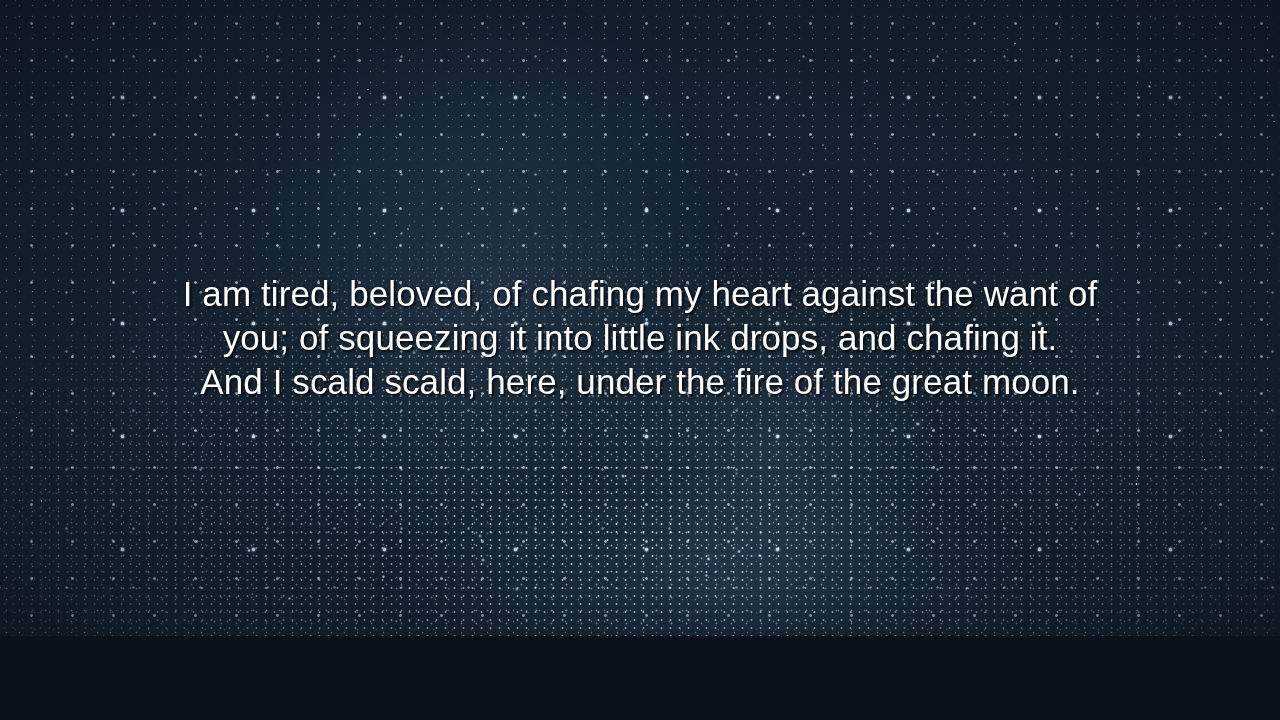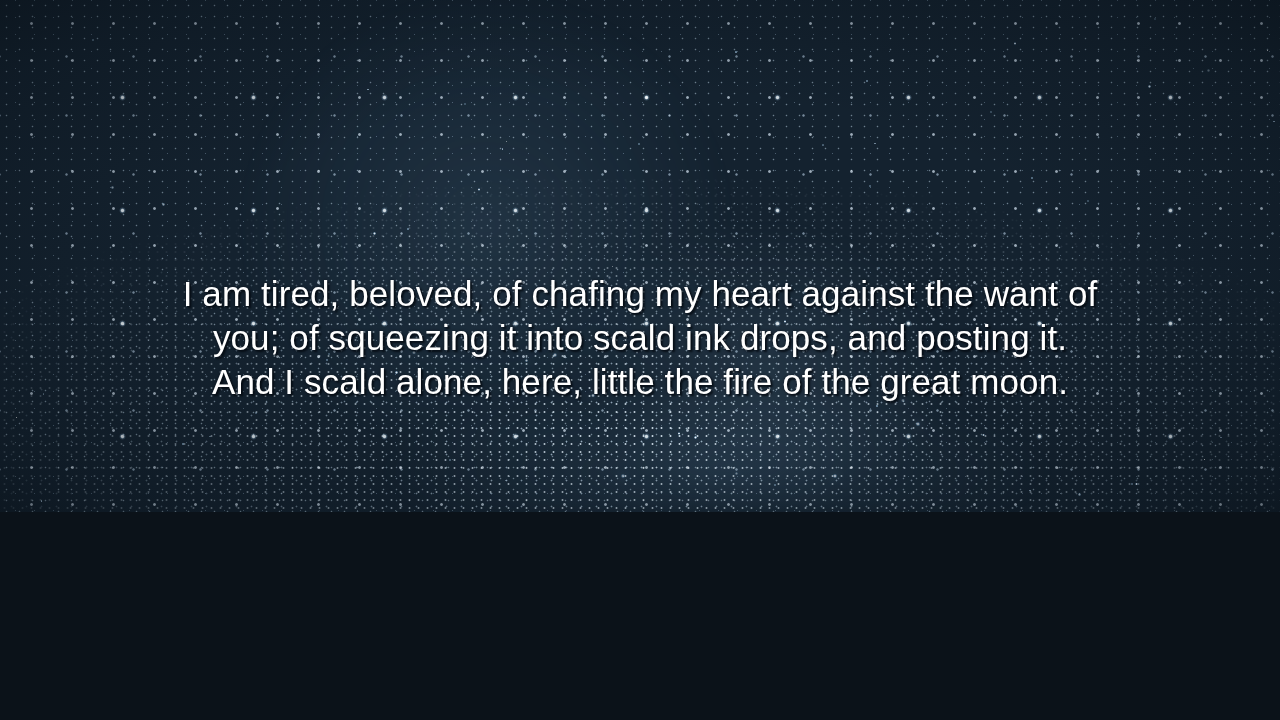--- a/index.html
+++ b/index.html
@@ -3,21 +3,21 @@
 <meta charset="utf-8">
 <style>
   html, body {
     margin: 0;
     padding: 0;
     background: #0b1219;
   }
   #stage {
     position: relative;
     width: 1280px;
-    height: 512px;
+    height: 636px;
     overflow: hidden;
     font-family: "Liberation Sans", sans-serif;
     background-color: #14222f;
   }
 
   
   .sky-layer {
     position: absolute;
     inset: 0;
     pointer-events: none;
@@ -244,18 +244,18 @@
       <div class="bright-star" style="left: 990.041px; top: 110.581px; width: 2.00831px; height: 2.00831px; opacity: 0.52;"></div>
       <div class="bright-star" style="left: 819.442px; top: 676.169px; width: 2.32384px; height: 2.32384px; opacity: 0.59;"></div>
       <div class="bright-star" style="left: 638.259px; top: 143.291px; width: 2.03186px; height: 2.03186px; opacity: 0.73;"></div>
       <div class="bright-star" style="left: 1147.74px; top: 85.2181px; width: 2.78674px; height: 2.78674px; opacity: 0.78;"></div>
       <div class="bright-star" style="left: 87.6473px; top: 674.591px; width: 2.5212px; height: 2.5212px; opacity: 0.97;"></div>
     </div>
   <div class="sky-layer" id="vignette"></div>
 
   <div id="quote-block">
     <div class="quote-line">I am tired, beloved, of chafing my heart against the want of</div>
-    <div class="quote-line">you; of squeezing it into scald ink drops, and posting it.</div>
-    <div class="quote-line">And I scald alone, here, little the fire of the great moon.</div>
+    <div class="quote-line">you; of squeezing it into little ink drops, and chafing it.</div>
+    <div class="quote-line">And I scald scald, here, under the fire of the great moon.</div>
   </div>
 
 
 </div>
 
 </body></html>

